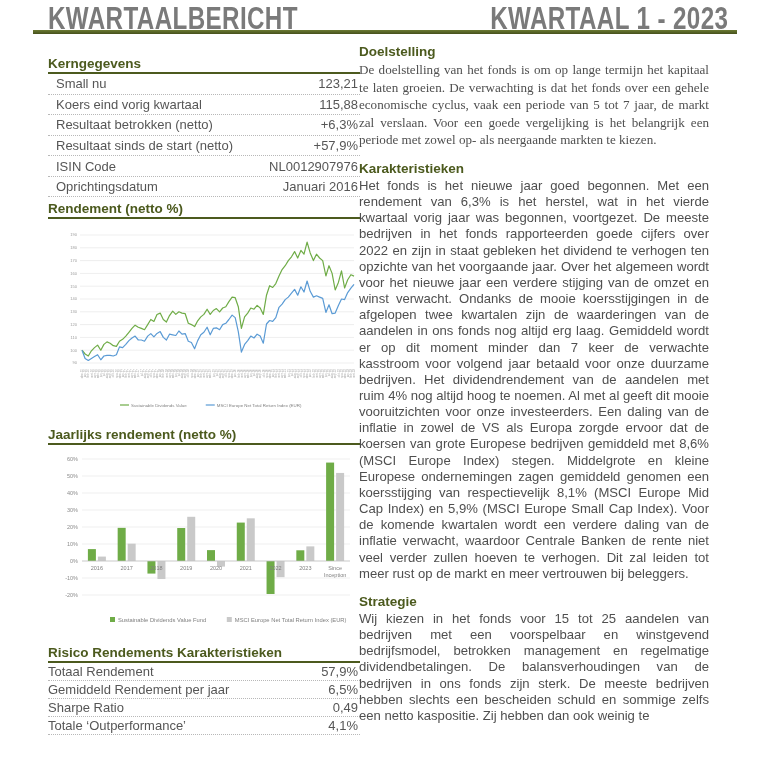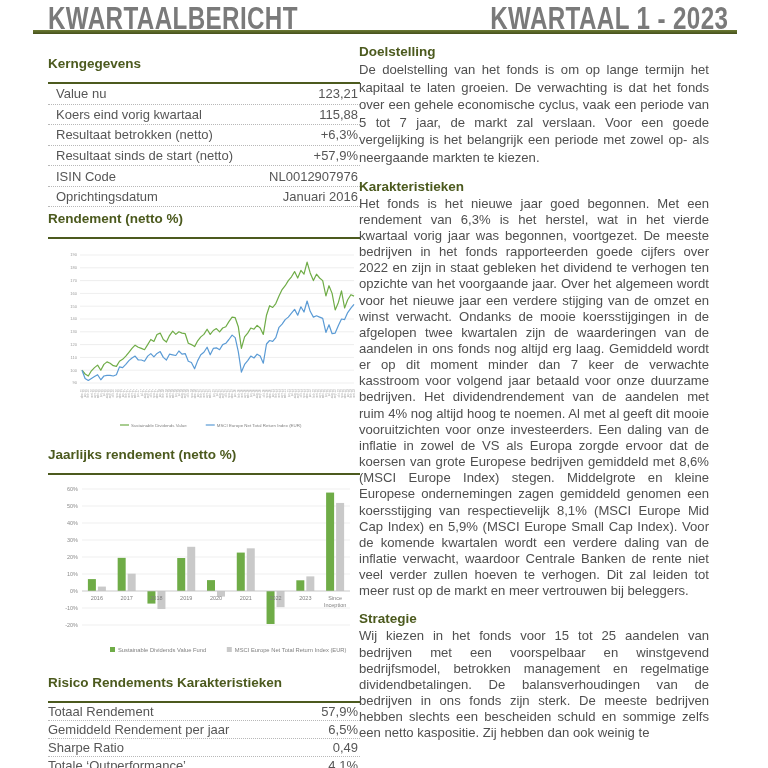--- a/index.html
+++ b/index.html
@@ -12,49 +12,49 @@
     white-space:nowrap;transform:scaleX(0.78);letter-spacing:0.5px;}
   .hdr-left{left:48px;transform-origin:left top;}
   .hdr-right{right:40px;transform-origin:right top;}
   .top-rule{position:absolute;left:33px;width:704px;top:30px;height:4px;
     background:linear-gradient(#6b7a33,#46511b);}
   
   .col-left{position:absolute;left:48px;top:56px;width:312px;}
   .col-right{position:absolute;left:359px;top:44px;width:350px;}
   
   .sec-title{font-size:13.5px;font-weight:bold;color:#4c5a1e;line-height:16px;}
-  .sec-title.rule{border-bottom:2px solid #4c5a1e;padding-bottom:10px;}
+  .sec-title.rule{border-bottom:2px solid #4c5a1e;padding-bottom:0;}
   
   .dtable{width:100%;}
   .trow{display:flex;justify-content:space-between;align-items:baseline;
     border-bottom:1px dotted #b8b8b8;font-size:13px;color:#565656;}
   .kern .trow{padding:2.2px 2px 2.4px 8px;}
   .risico .trow{padding:0.8px 2px 1px 0;gap:8px;}
   .tvalue{text-align:right;white-space:nowrap;}
   
   .para{font-size:13.1px;line-height:16.15px;text-align:justify;color:#4f4f4f;
     margin:1px 0 0 0;}
-  .para.first{line-height:17.6px;}
+  .para.first{line-height:17.6px;font-family:Liberation Serif, serif;}
   .mt{margin-top:12px;}
   .chart-box{margin-top:4px;}
   svg{display:block;}
 </style>
 </head>
 <body>
 
 <div class="hdr-title hdr-left">KWARTAALBERICHT</div>
 <div class="hdr-title hdr-right">KWARTAAL 1 - 2023</div>
 <div class="top-rule"></div>
 
 <div class="col-left">
 
   <div class="sec-title rule">Kerngegevens</div>
   <div class="dtable kern" id="kern-table">
       <div class="trow">
-        <span>Value nu</span>
+        <span>Small nu</span>
         <span class="tvalue">123,21</span>
       </div>
       <div class="trow">
         <span>Koers eind vorig kwartaal</span>
         <span class="tvalue">115,88</span>
       </div>
       <div class="trow">
         <span>Resultaat betrokken (netto)</span>
         <span class="tvalue">+6,3%</span>
       </div>

